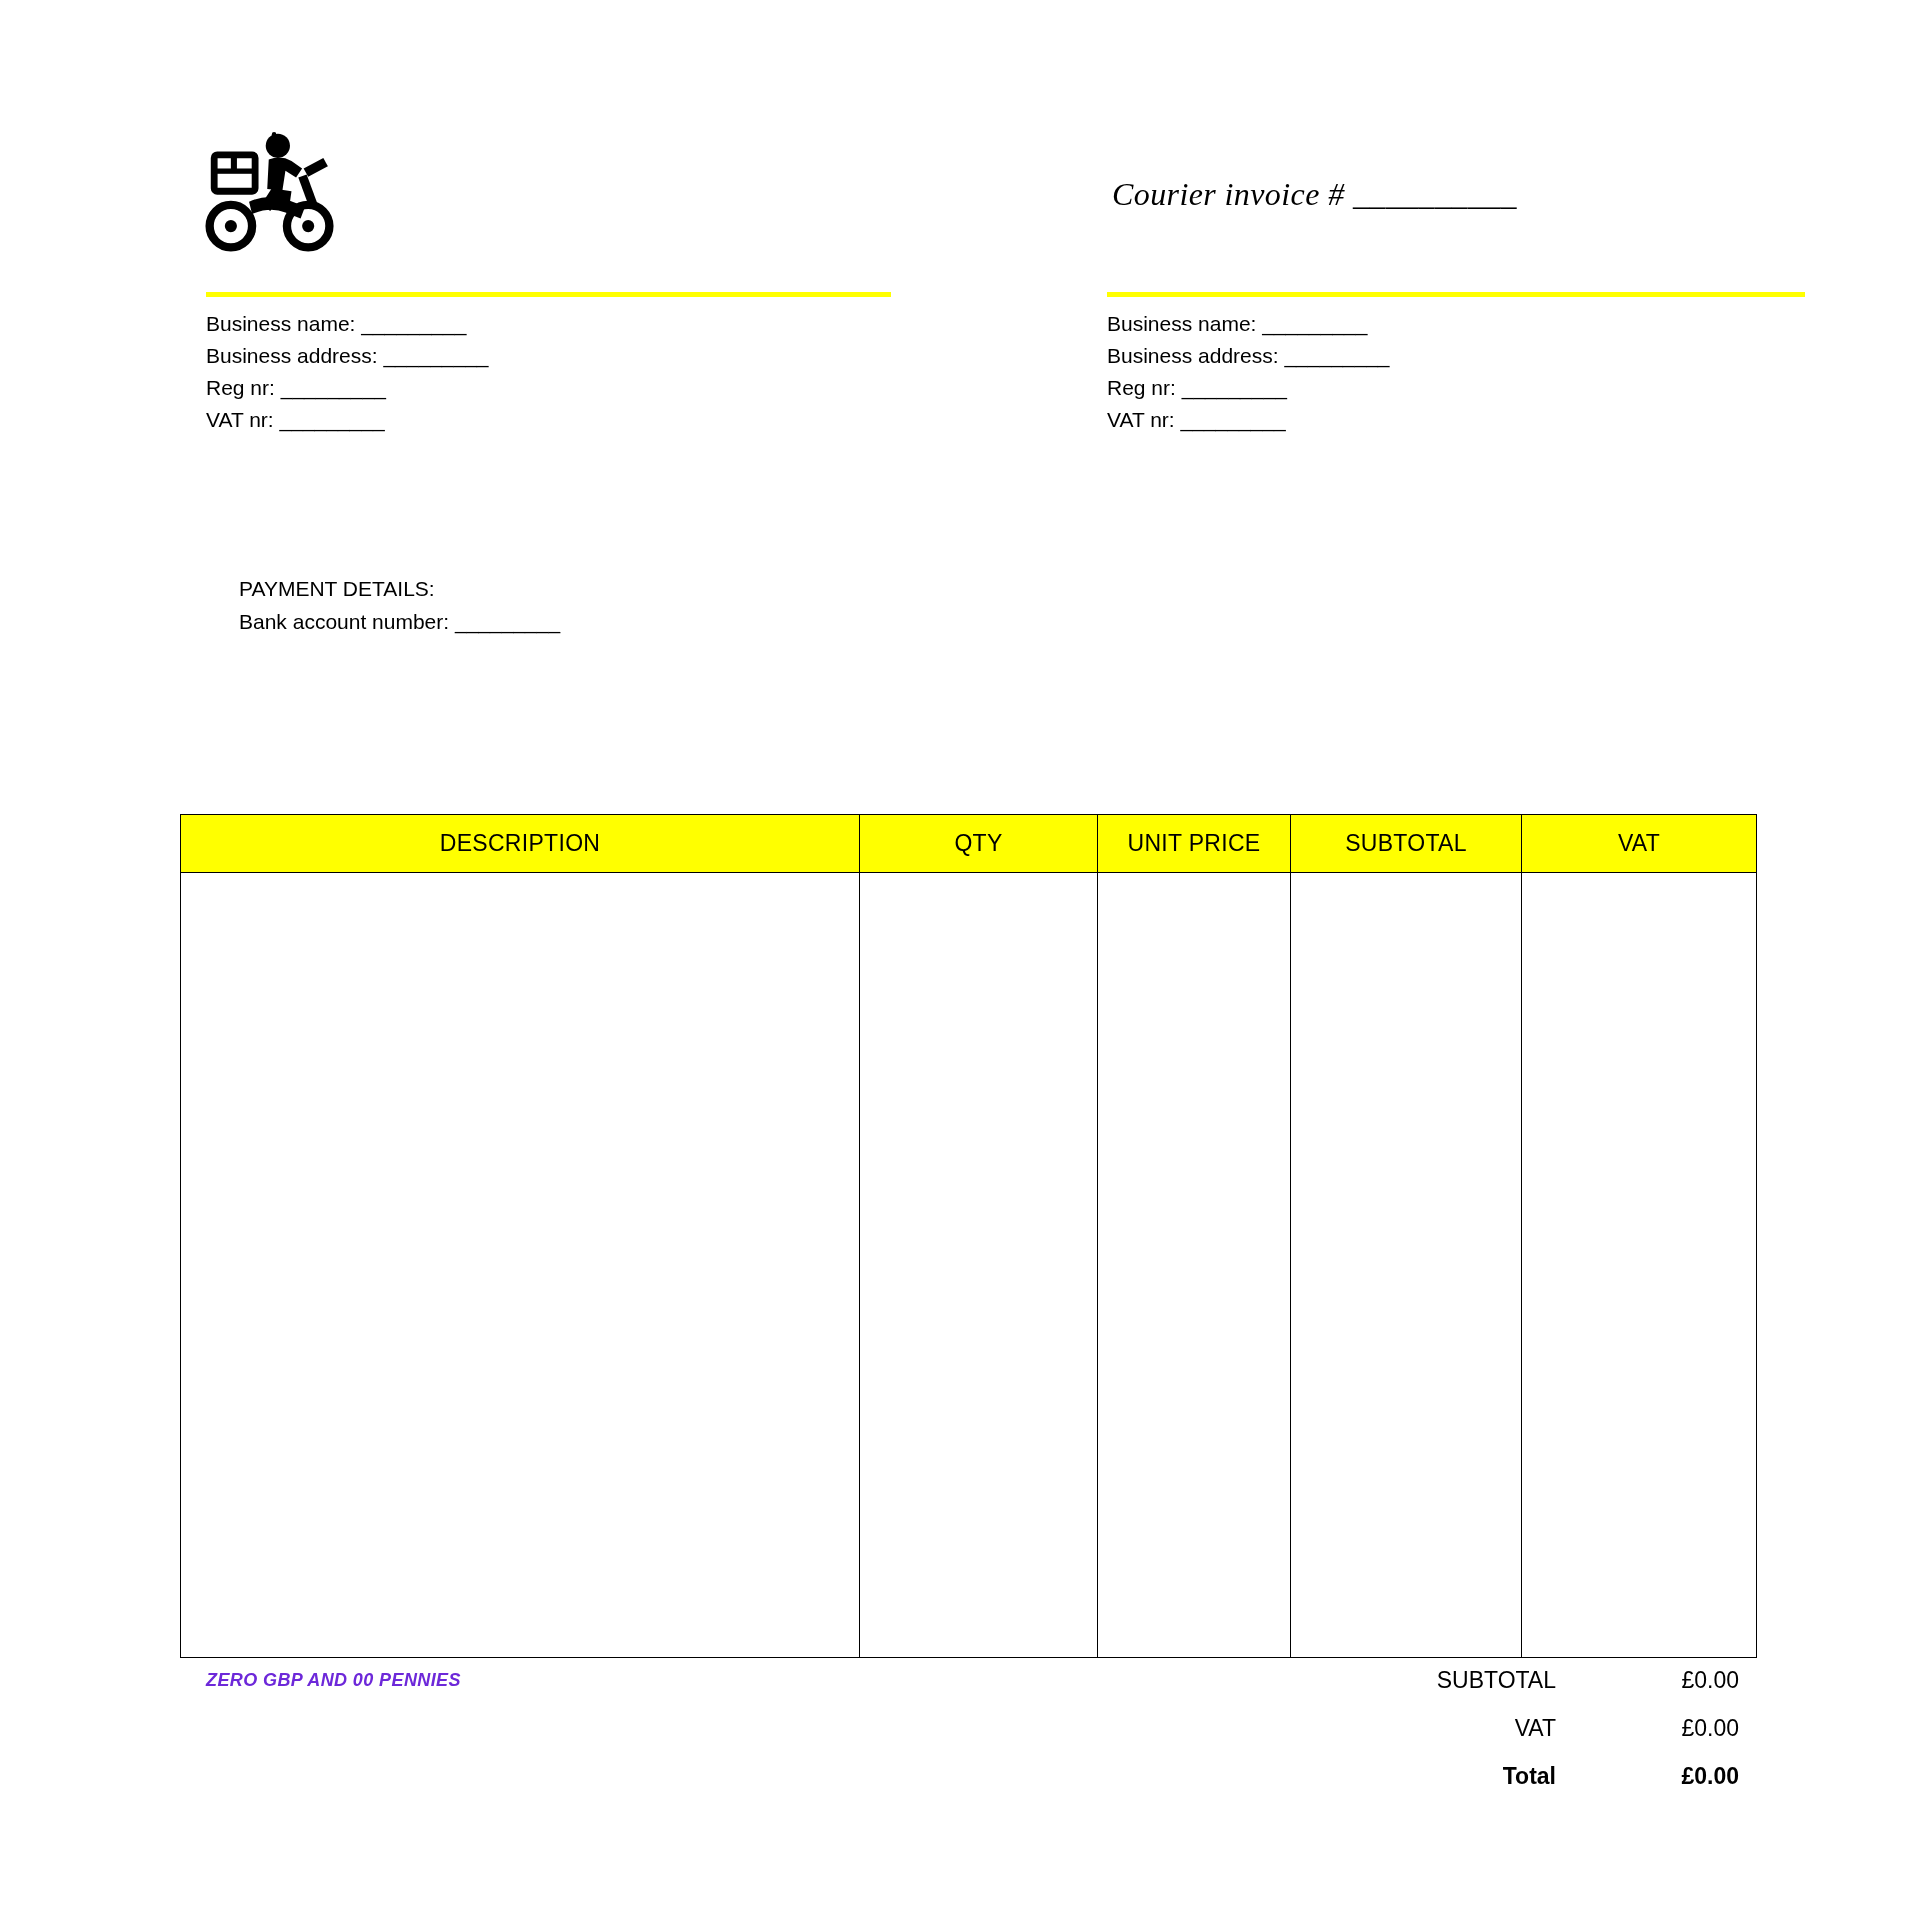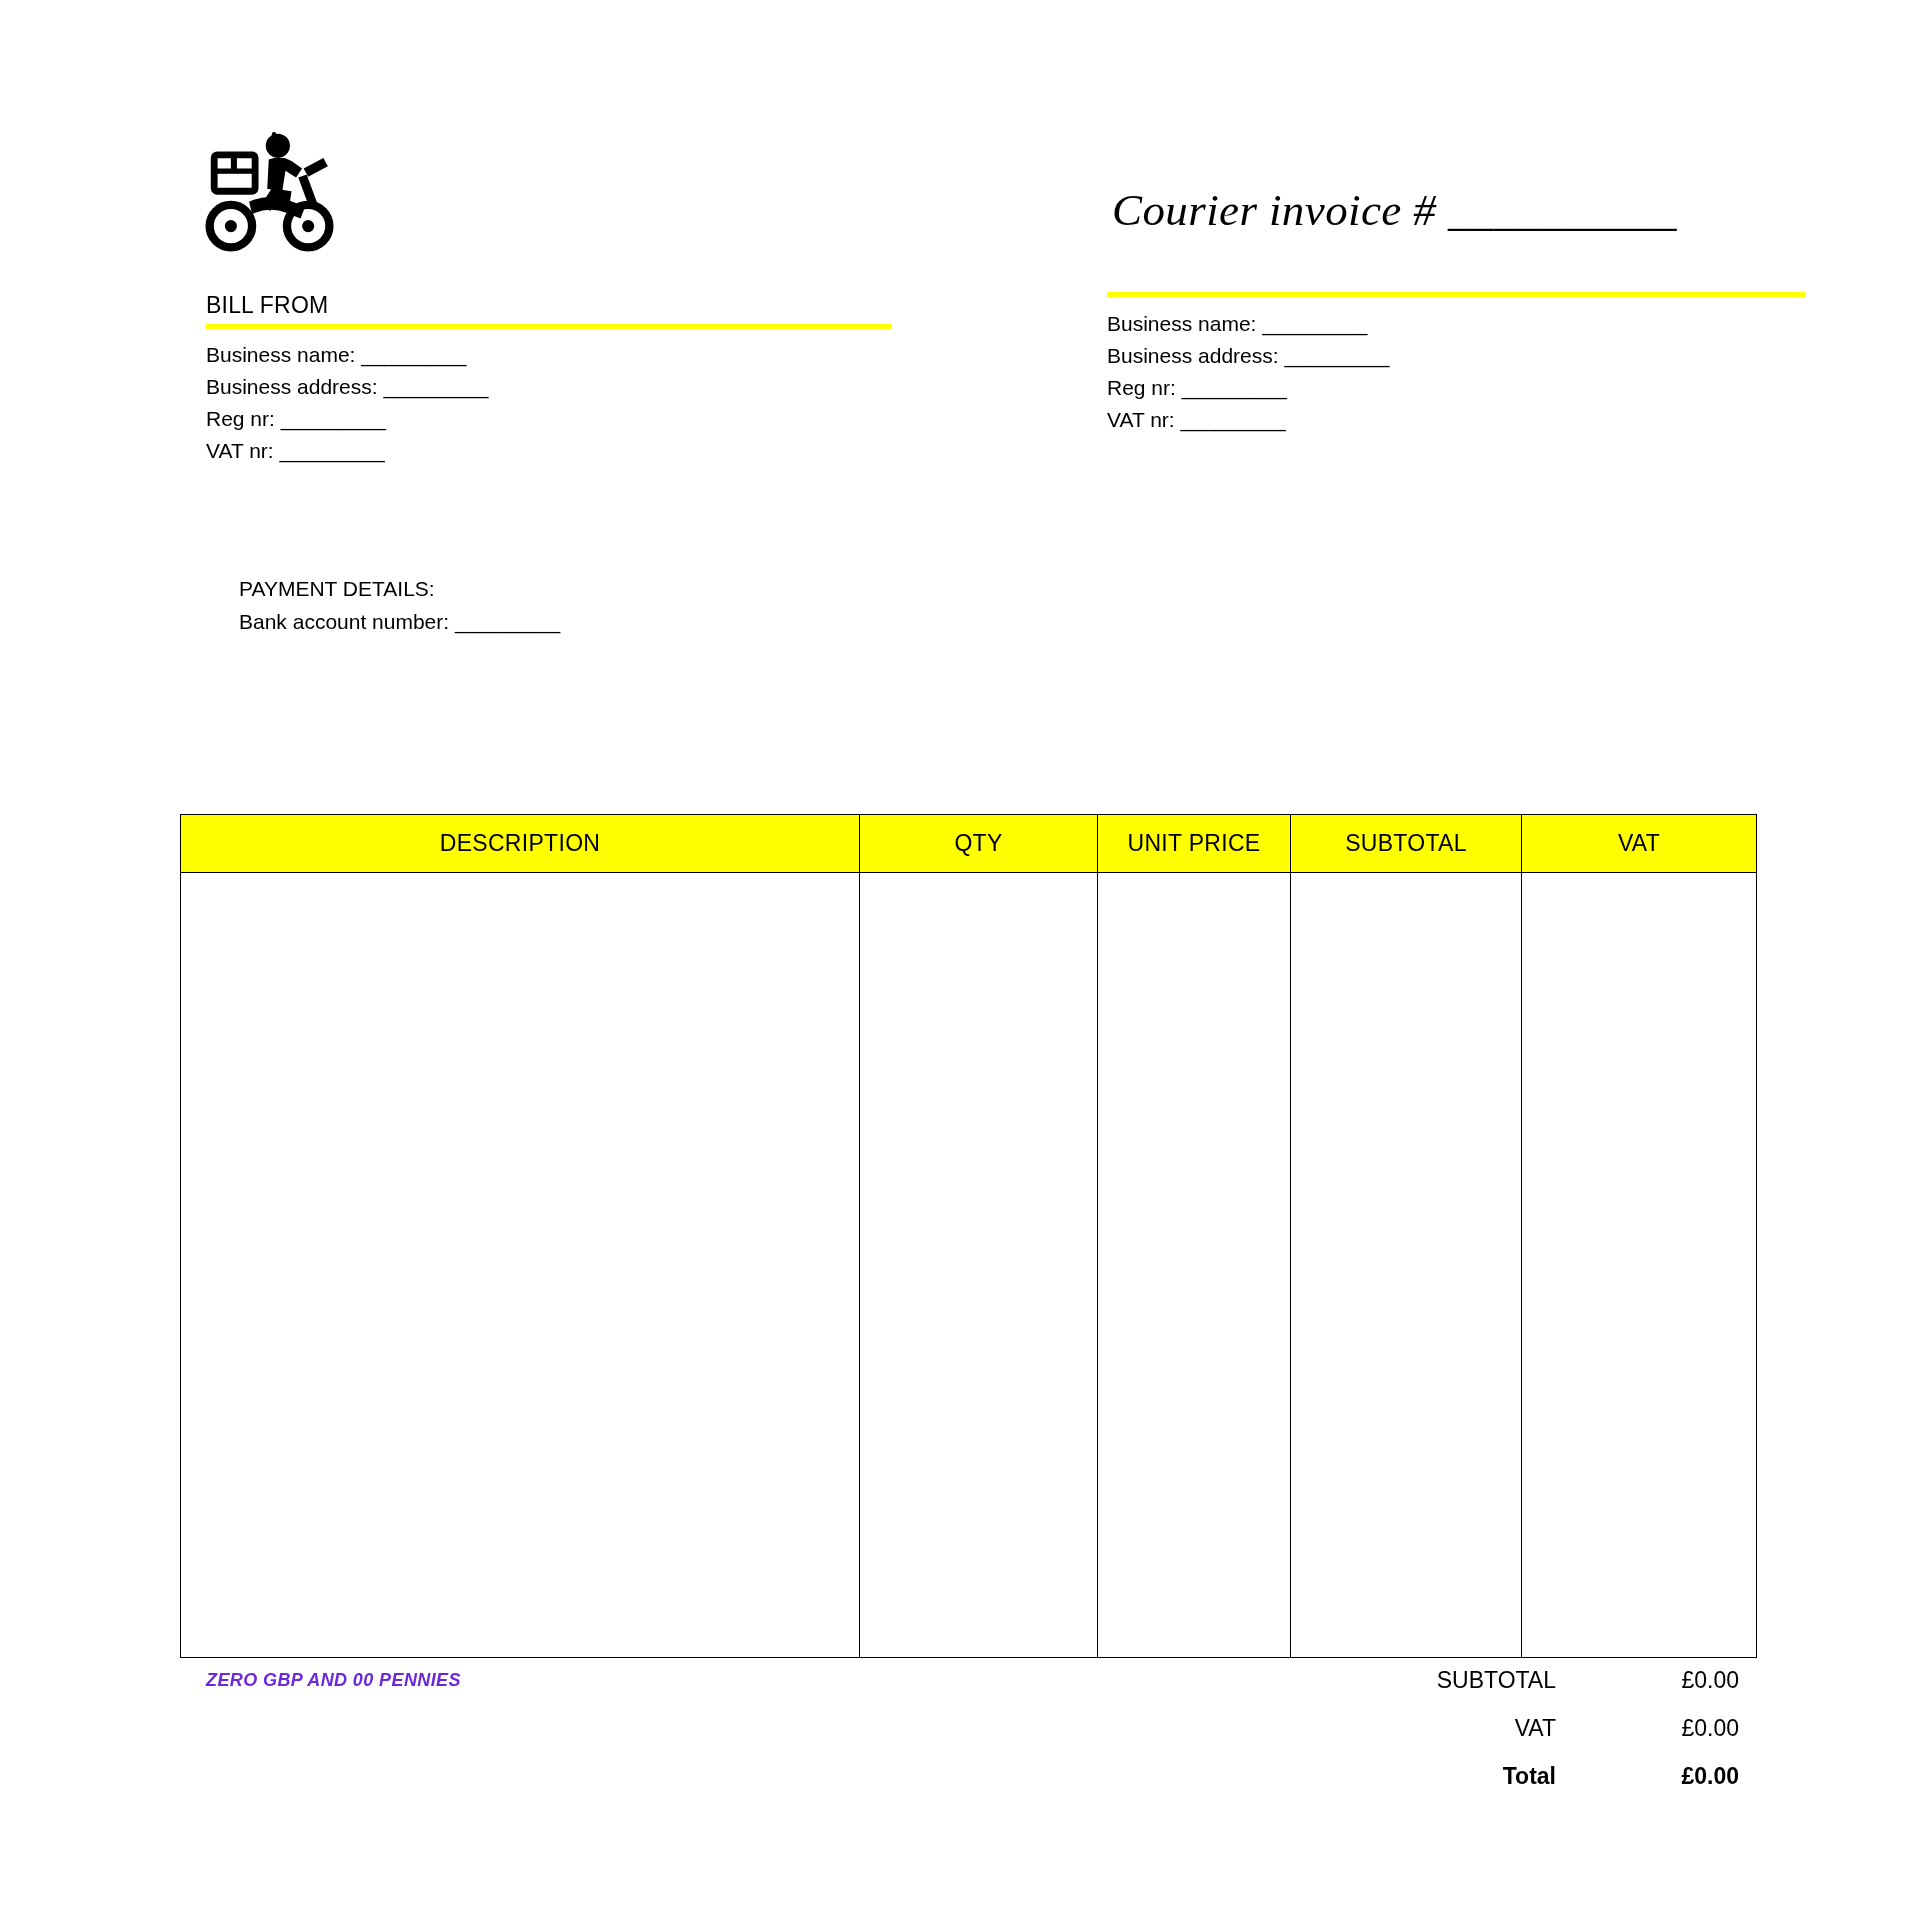--- a/index.html
+++ b/index.html
@@ -30,22 +30,22 @@
     top: 129px;
     width: 144px;
     height: 129px;
   }
   .logo svg { display: block; width: 100%; height: 100%; }
 
   
   .invoice-title {
     position: absolute;
     left: 1112px;
-    top: 184px;
-    font-size: 45px;
+    top: 176px;
+    font-size: 32px;
     font-style: italic;
     font-family: "Liberation Serif", serif;
     letter-spacing: 0.4px;
     white-space: nowrap;
   }
 
   
   .bill-block { position: absolute; }
   .bill-from { left: 206px; top: 292px; width: 683px; }
   .bill-to   { left: 1107px; top: 292px; width: 698px; }
@@ -183,21 +183,20 @@
         <circle cx="46" cy="128" r="8"></circle>
         <circle cx="148" cy="128" r="28" fill="none" stroke="#000000" stroke-width="11"></circle>
         <circle cx="148" cy="128" r="8"></circle>
       </g>
     </svg>
   </div>
 
   <div class="invoice-title">Courier invoice # __________</div>
 
   <div class="bill-block bill-from">
-    <div class="bill-heading">BILL FROM</div>
     <div class="bill-rule"></div>
     <div class="bill-lines">
       <div>Business name: _________</div>
       <div>Business address: _________</div>
       <div>Reg nr: _________</div>
       <div>VAT nr: _________</div>
     </div>
   </div>
 
   <div class="bill-block bill-to">

